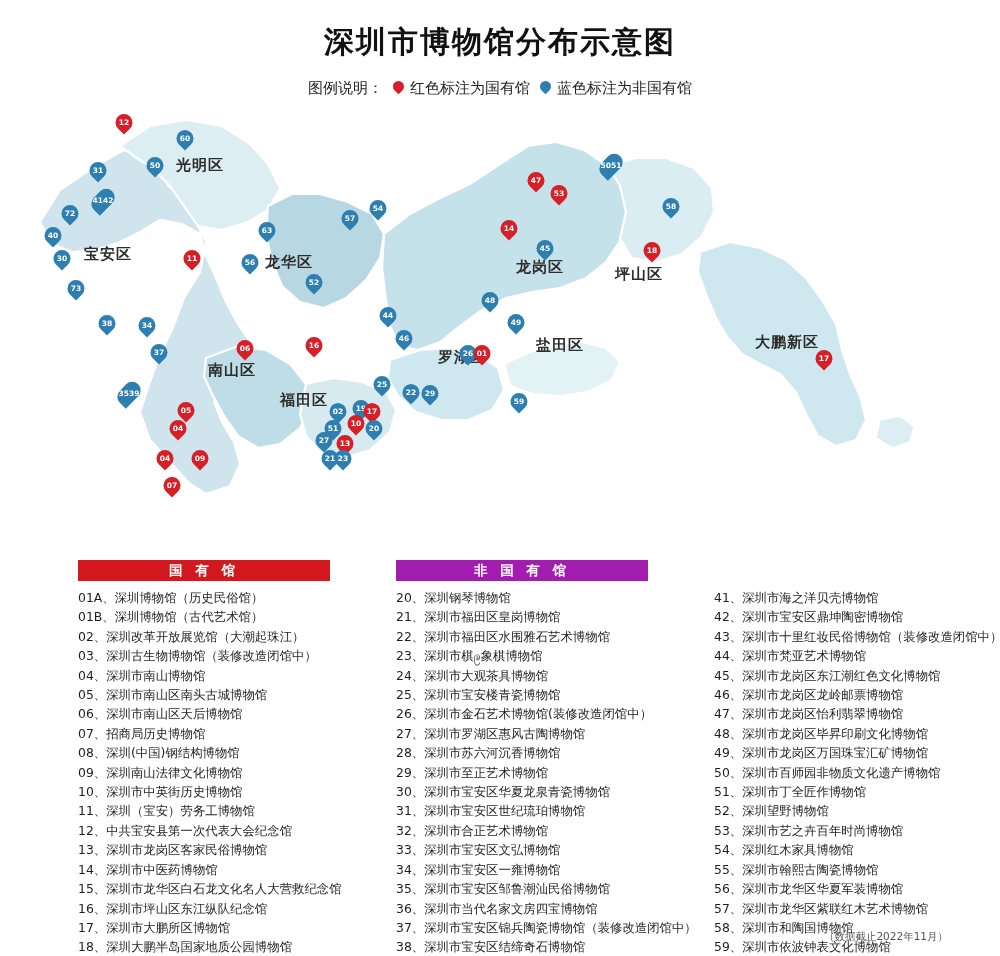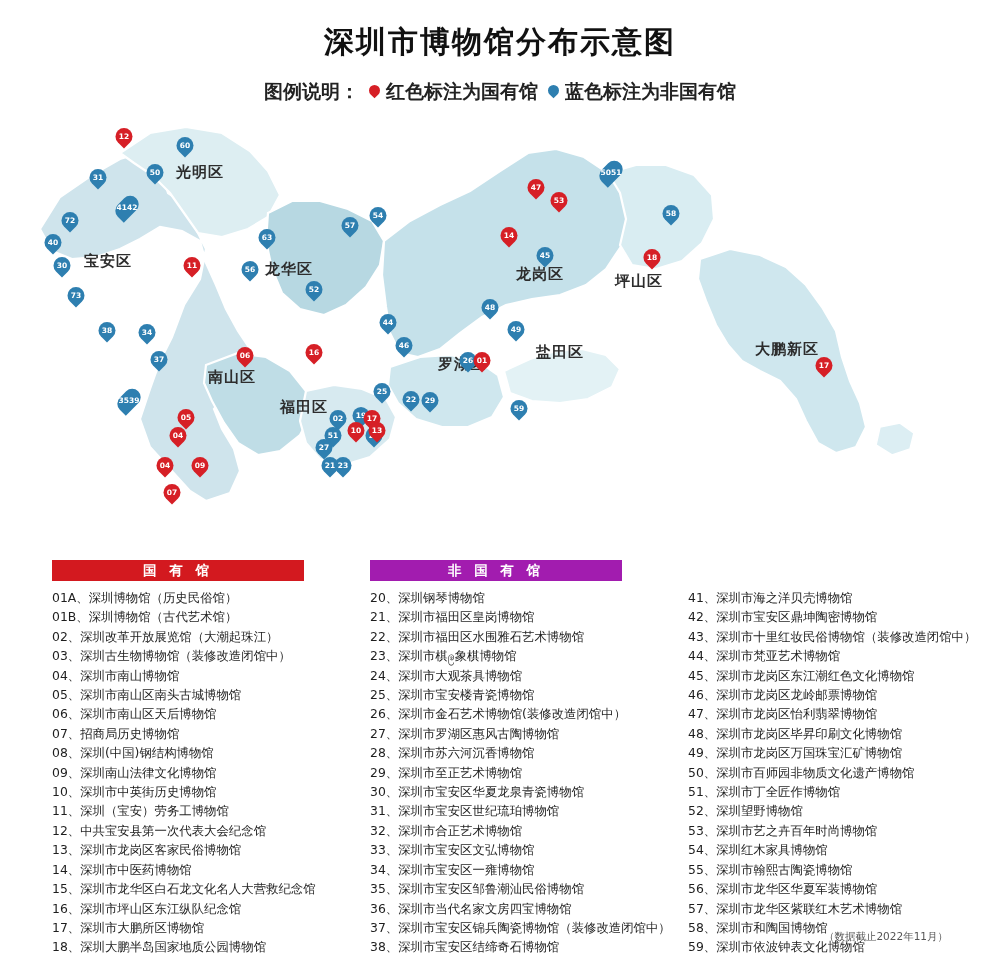--- a/index.html
+++ b/index.html
@@ -22,21 +22,21 @@
   .legend-line{
     text-align:center;
     font-size:14px;
     color:#333;
     margin-top:16px;
     display:flex;
     justify-content:center;
     align-items:center;
     gap:4px;
   }
-  .legend-line .lbl{font-size:19px;color:#222;font-weight:bold;}
+  .legend-line .lbl{font-size:15px;color:#222;}
   .pin-mini{
     display:inline-block;
     width:11px;height:15px;
     position:relative;
     margin:0 2px 0 6px;
     vertical-align:-3px;
   }
   .pin-mini i{
     position:absolute;left:0;top:0;width:11px;height:11px;border-radius:50% 50% 50% 0;
     transform:rotate(-45deg);display:block;
@@ -83,21 +83,21 @@
   .marker.wide{width:26px;}
   .marker.wide .head{width:26px;height:17px;border-radius:9px 9px 9px 0;}
   .marker.wide .num{width:26px;}
 
   
   .lists{
     position:absolute;
     top:560px;left:0;
     width:1000px;
     display:flex;
-    padding:0 52px;
+    padding:0 78px;
     box-sizing:border-box;
     gap:18px;
   }
   .col{flex:0 0 auto;}
   .col.c1{width:300px;}
   .col.c2{width:300px;}
   .col.c3{width:300px;}
   .cat-head{
     height:21px;
     display:flex;align-items:center;justify-content:center;
@@ -169,37 +169,37 @@
       <div class="region-label" style="left: 289px; top: 160px;">龙华区</div>
       <div class="region-label" style="left: 232px; top: 268px;">南山区</div>
       <div class="region-label" style="left: 304px; top: 298px;">福田区</div>
       <div class="region-label" style="left: 462px; top: 255px;">罗湖区</div>
       <div class="region-label" style="left: 534px; top: 165px; margin-left: 6px;">龙岗区</div>
       <div class="region-label" style="left: 639px; top: 172px;">坪山区</div>
       <div class="region-label" style="left: 560px; top: 243px;">盐田区</div>
       <div class="region-label" style="left: 787px; top: 240px;">大鹏新区</div>
     </div>
   <div id="markers">
-      <div class="marker red" style="left: 124px; top: 42px;">
+      <div class="marker red" style="left: 124px; top: 35px;">
         <span class="head"></span>
         <span class="num">12</span>
       </div>
       <div class="marker blue" style="left: 185px; top: 51px;">
         <span class="head"></span>
         <span class="num">60</span>
       </div>
       <div class="marker blue" style="left: 98px; top: 83px;">
         <span class="head"></span>
         <span class="num">31</span>
       </div>
       <div class="marker blue" style="left: 155px; top: 78px;">
         <span class="head"></span>
         <span class="num">50</span>
       </div>
-      <div class="marker blue wide" style="left: 103px; top: 113px; margin-left: 24px;">
+      <div class="marker blue wide" style="left: 103px; top: 113px;">
         <span class="head"></span>
         <span class="num">4142</span>
       </div>
       <div class="marker blue" style="left: 70px; top: 126px;">
         <span class="head"></span>
         <span class="num">72</span>
       </div>
       <div class="marker blue" style="left: 53px; top: 148px;">
         <span class="head"></span>
         <span class="num">40</span>
@@ -301,21 +301,21 @@
         <span class="num">10</span>
       </div>
       <div class="marker blue" style="left: 374px; top: 341px;">
         <span class="head"></span>
         <span class="num">20</span>
       </div>
       <div class="marker blue" style="left: 324px; top: 353px;">
         <span class="head"></span>
         <span class="num">27</span>
       </div>
-      <div class="marker red" style="left: 345px; top: 336px; margin-left: 32px;">
+      <div class="marker red" style="left: 345px; top: 356px;">
         <span class="head"></span>
         <span class="num">13</span>
       </div>
       <div class="marker blue" style="left: 330px; top: 371px;">
         <span class="head"></span>
         <span class="num">21</span>
       </div>
       <div class="marker blue" style="left: 343px; top: 371px; text-decoration: underline;">
         <span class="head"></span>
         <span class="num">23</span>

